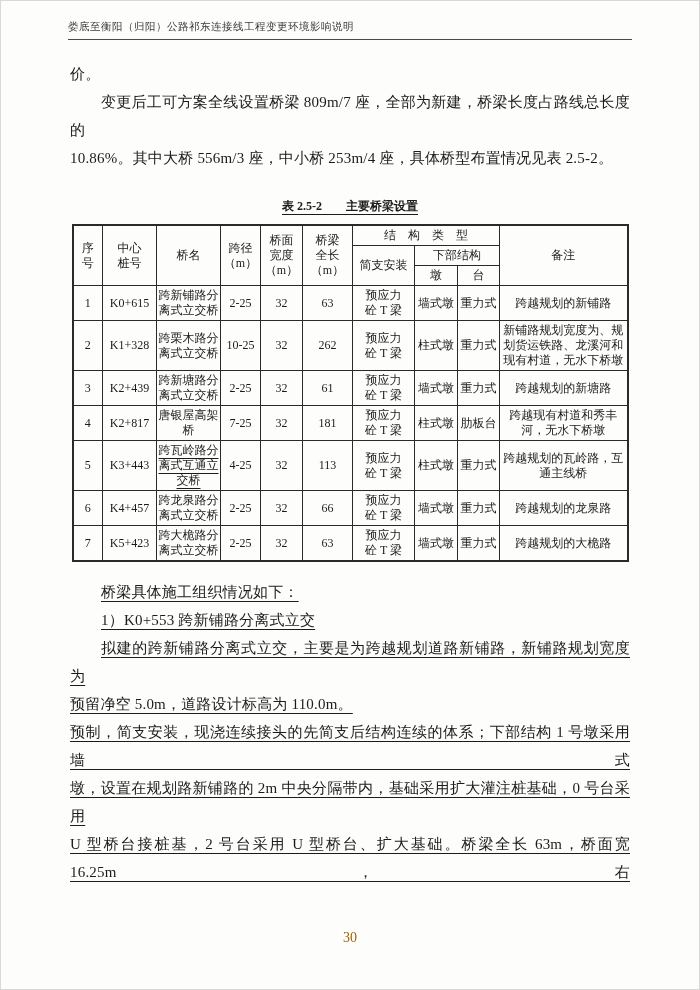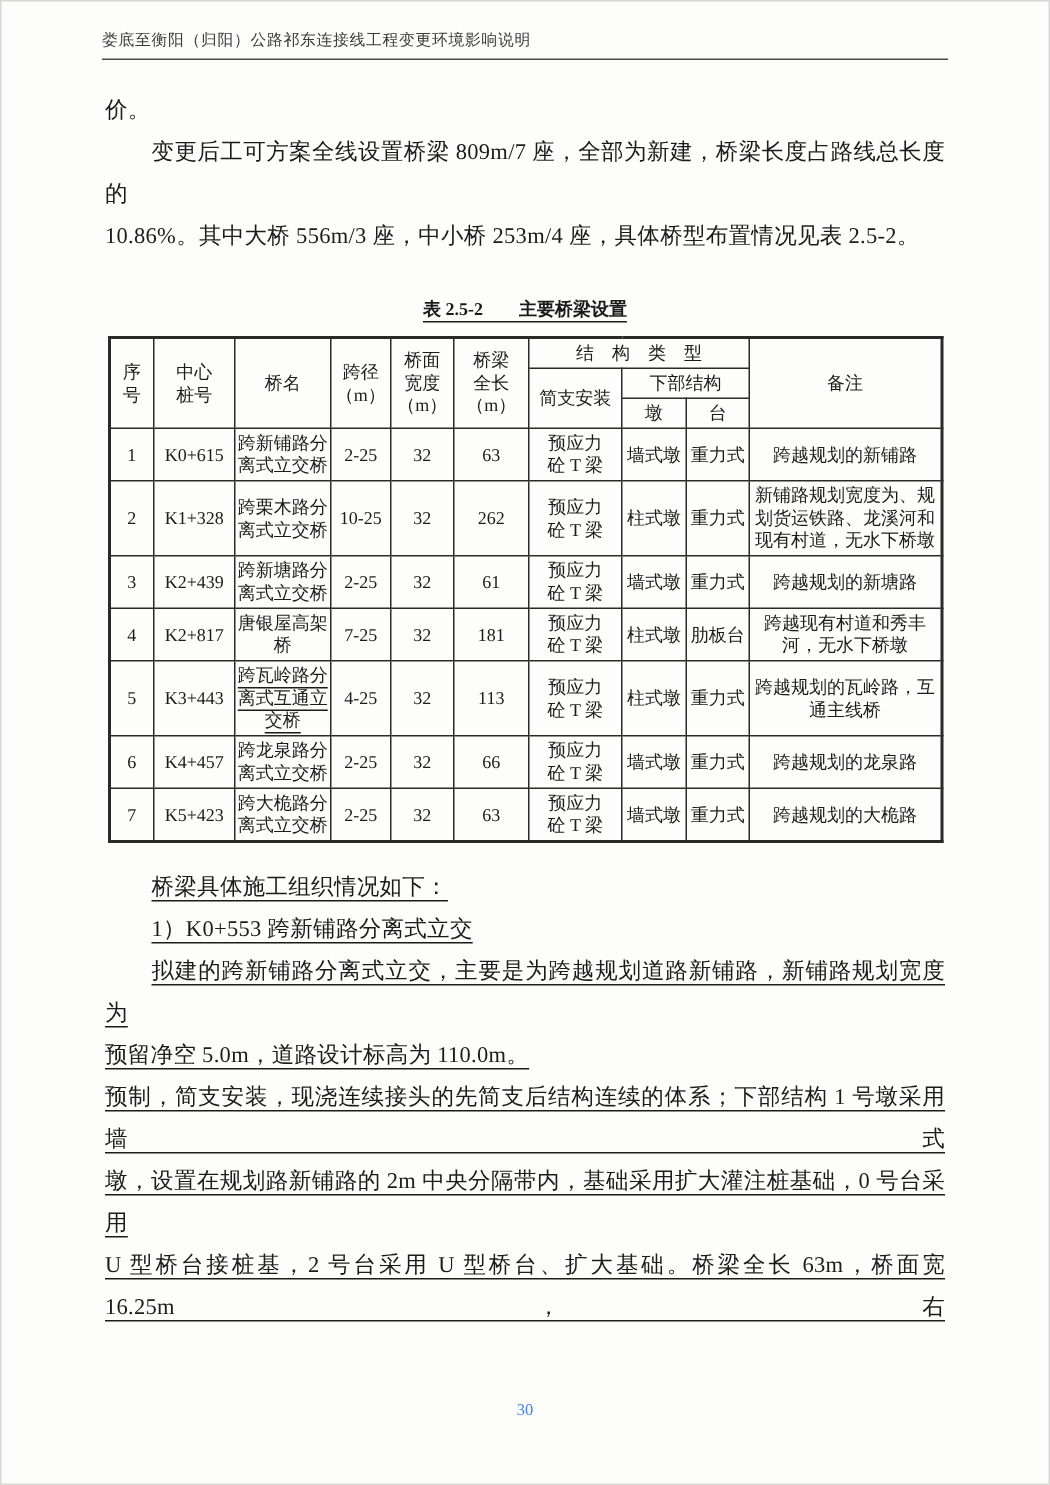--- a/index.html
+++ b/index.html
@@ -63,22 +63,22 @@
     overflow: hidden;
   }
   table.bridge thead th { height: 15px; }
   table.bridge tbody td { height: 34px; }
   #sections { margin-top: 16px; }
   .page-footer {
     position: absolute;
     bottom: 44px; left: 0;
     width: 100%;
     text-align: center;
-    font-size: 11px;
-    color: #3b82f6;
+    font-size: 14px;
+    color: #a16207;
   }
 </style>
 </head>
 <body>
 
 <div class="page">
 
   <div class="doc-header">
     <span>娄底至衡阳（归阳）公路祁东连接线工程变更环境影响说明</span>
   </div>

